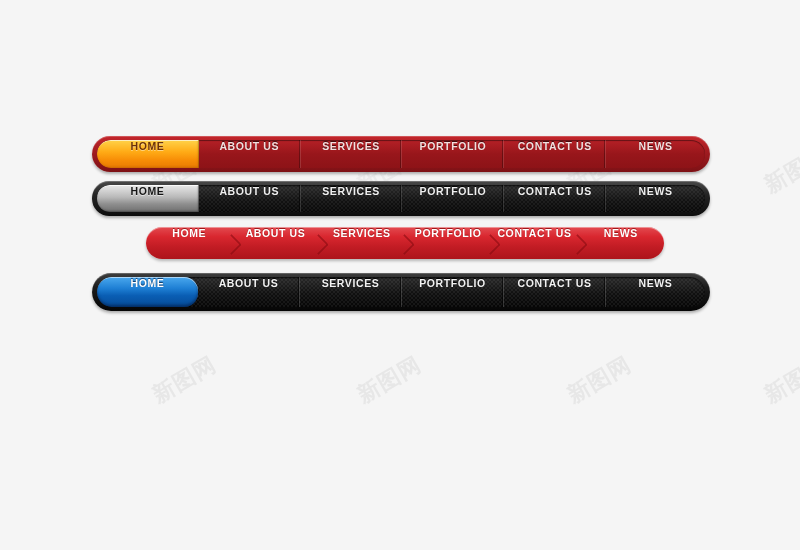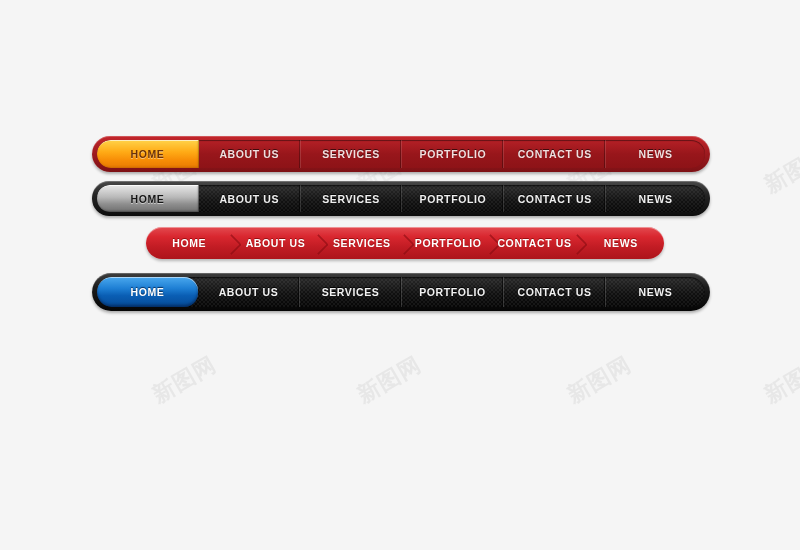--- a/index.html
+++ b/index.html
@@ -43,21 +43,21 @@
   .navbar {
     position: absolute;
     box-sizing: border-box;
     display: flex;
     align-items: stretch;
   }
 
   .nav-item {
     position: relative;
     display: flex;
-    align-items: center;
+    align-items: flex-start;
     justify-content: center;
     box-sizing: border-box;
     font-weight: 700;
     letter-spacing: 0.6px;
     white-space: nowrap;
     user-select: none;
   }
 
   
   #bar-red-orange {

